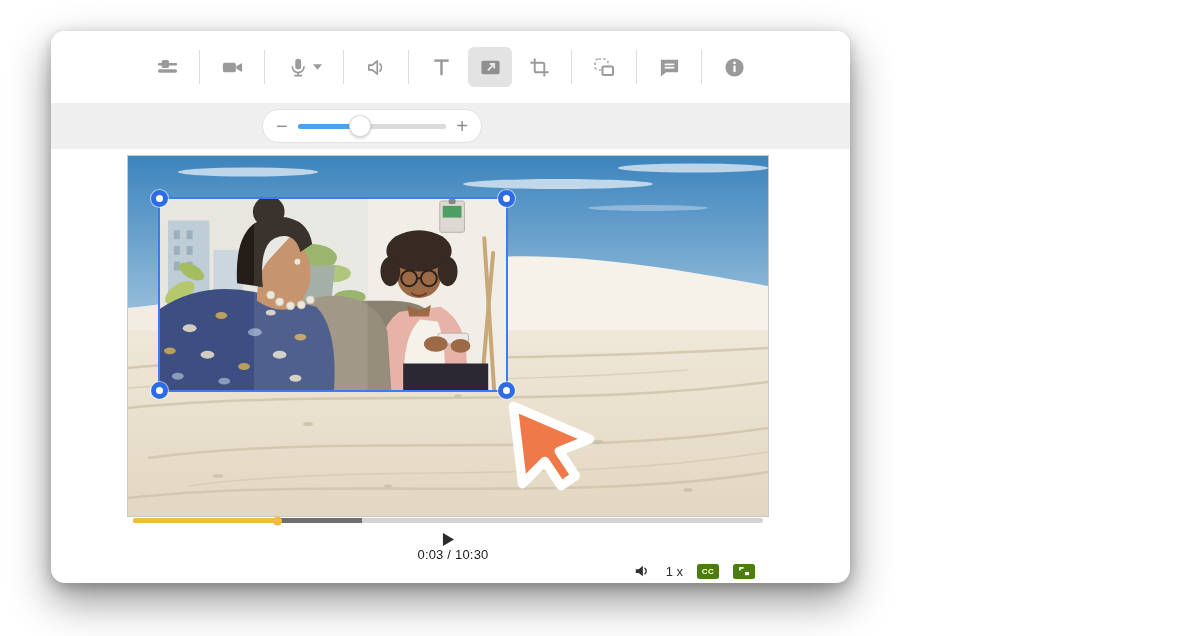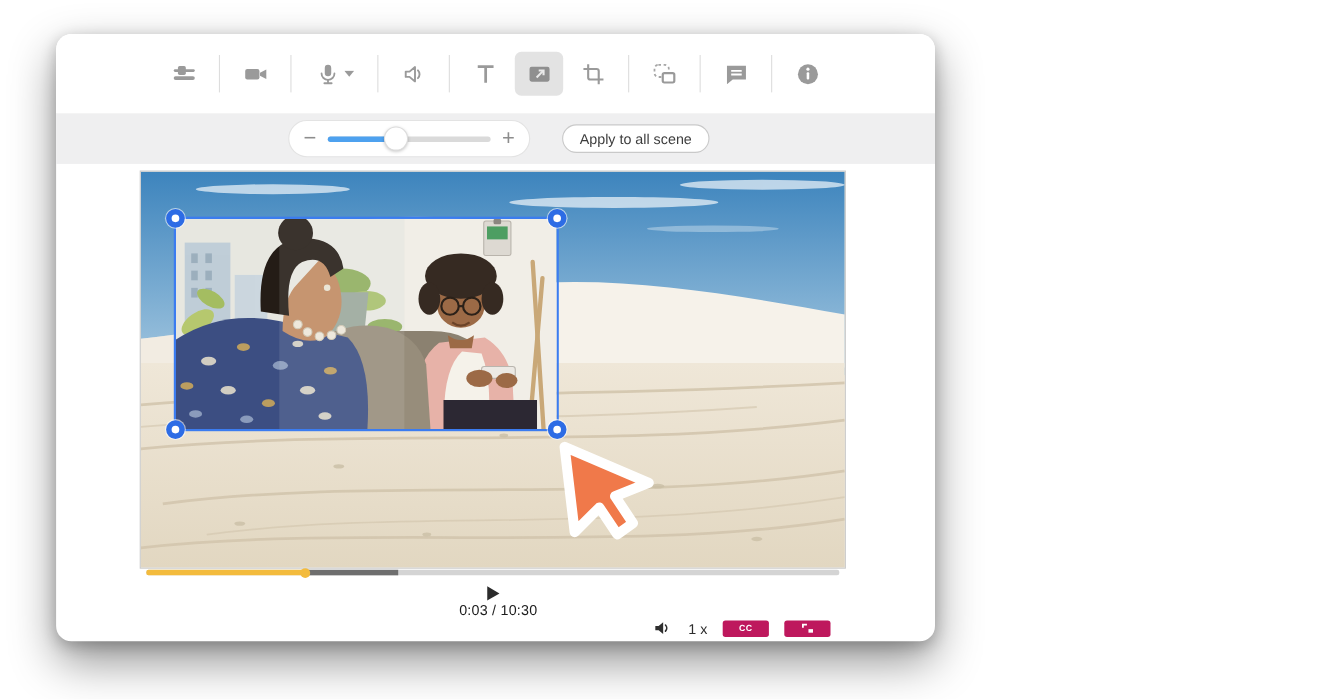--- a/index.html
+++ b/index.html
@@ -60,21 +60,21 @@
   .progress { position:relative; margin:0 5px; height:5px; background:#d4d4d4; border-radius:2px; cursor:pointer; }
   .played { position:absolute; left:0; top:0; height:5px; width:23%; background:#f3bb3d; border-radius:2px; }
   .buffered { position:absolute; left:23%; top:0; height:5px; width:13.4%; background:#6e6e6e; }
   .pdot { position:absolute; left:23%; top:50%; width:9px; height:9px; transform:translate(-5px,-4.5px);
     background:#f3bb3d; border-radius:50%; cursor:grab; }
   .controls { display:flex; align-items:center; margin-top:9px; padding:0 13px 0 14px; height:24px;flex-direction:column; }
   .pbtn { border:none; background:transparent; padding:0; display:flex; align-items:center; cursor:pointer; }
   .time { margin-left:9px; font-size:13px; color:#1c1c1c; letter-spacing:.2px; }
   .right-controls { margin-left:auto; display:flex; align-items:center; gap:14px; }
   .speed { font-size:13px; color:#2d2d2d; cursor:pointer; }
-  .badge { width:42px; height:15px; background:#be185d; border-radius:2.5px; border:none;
+  .badge { width:22px; height:15px; background:#4d7c0f; border-radius:2.5px; border:none;
     display:flex; align-items:center; justify-content:center; cursor:pointer; }
   .badge.cc { color:#ffffff; font-size:8px; font-weight:bold; letter-spacing:.4px; font-family:"Liberation Sans", sans-serif; }
 </style>
 </head>
 <body>
 
 <div class="card">
 
   <div class="toolbar">
 
@@ -181,21 +181,20 @@
 
   <div class="subtoolbar">
     <div class="zoom-pill">
       <span class="zoom-glyph">−</span>
       <div class="zslider">
         <div class="zfill"></div>
         <div class="zthumb"></div>
       </div>
       <span class="zoom-glyph">+</span>
     </div>
-    <button class="apply-btn">Apply to all scene</button>
   </div>
 
   <div class="canvas">
 
     <svg class="desert" width="640" height="360" viewBox="0 0 640 360">
       <defs>
         <linearGradient id="sky" x1="0" y1="0" x2="0" y2="1">
           <stop offset="0" stop-color="#3d84bd"></stop>
             <stop offset="1" stop-color="#a5c8e0"></stop>
         </linearGradient>

